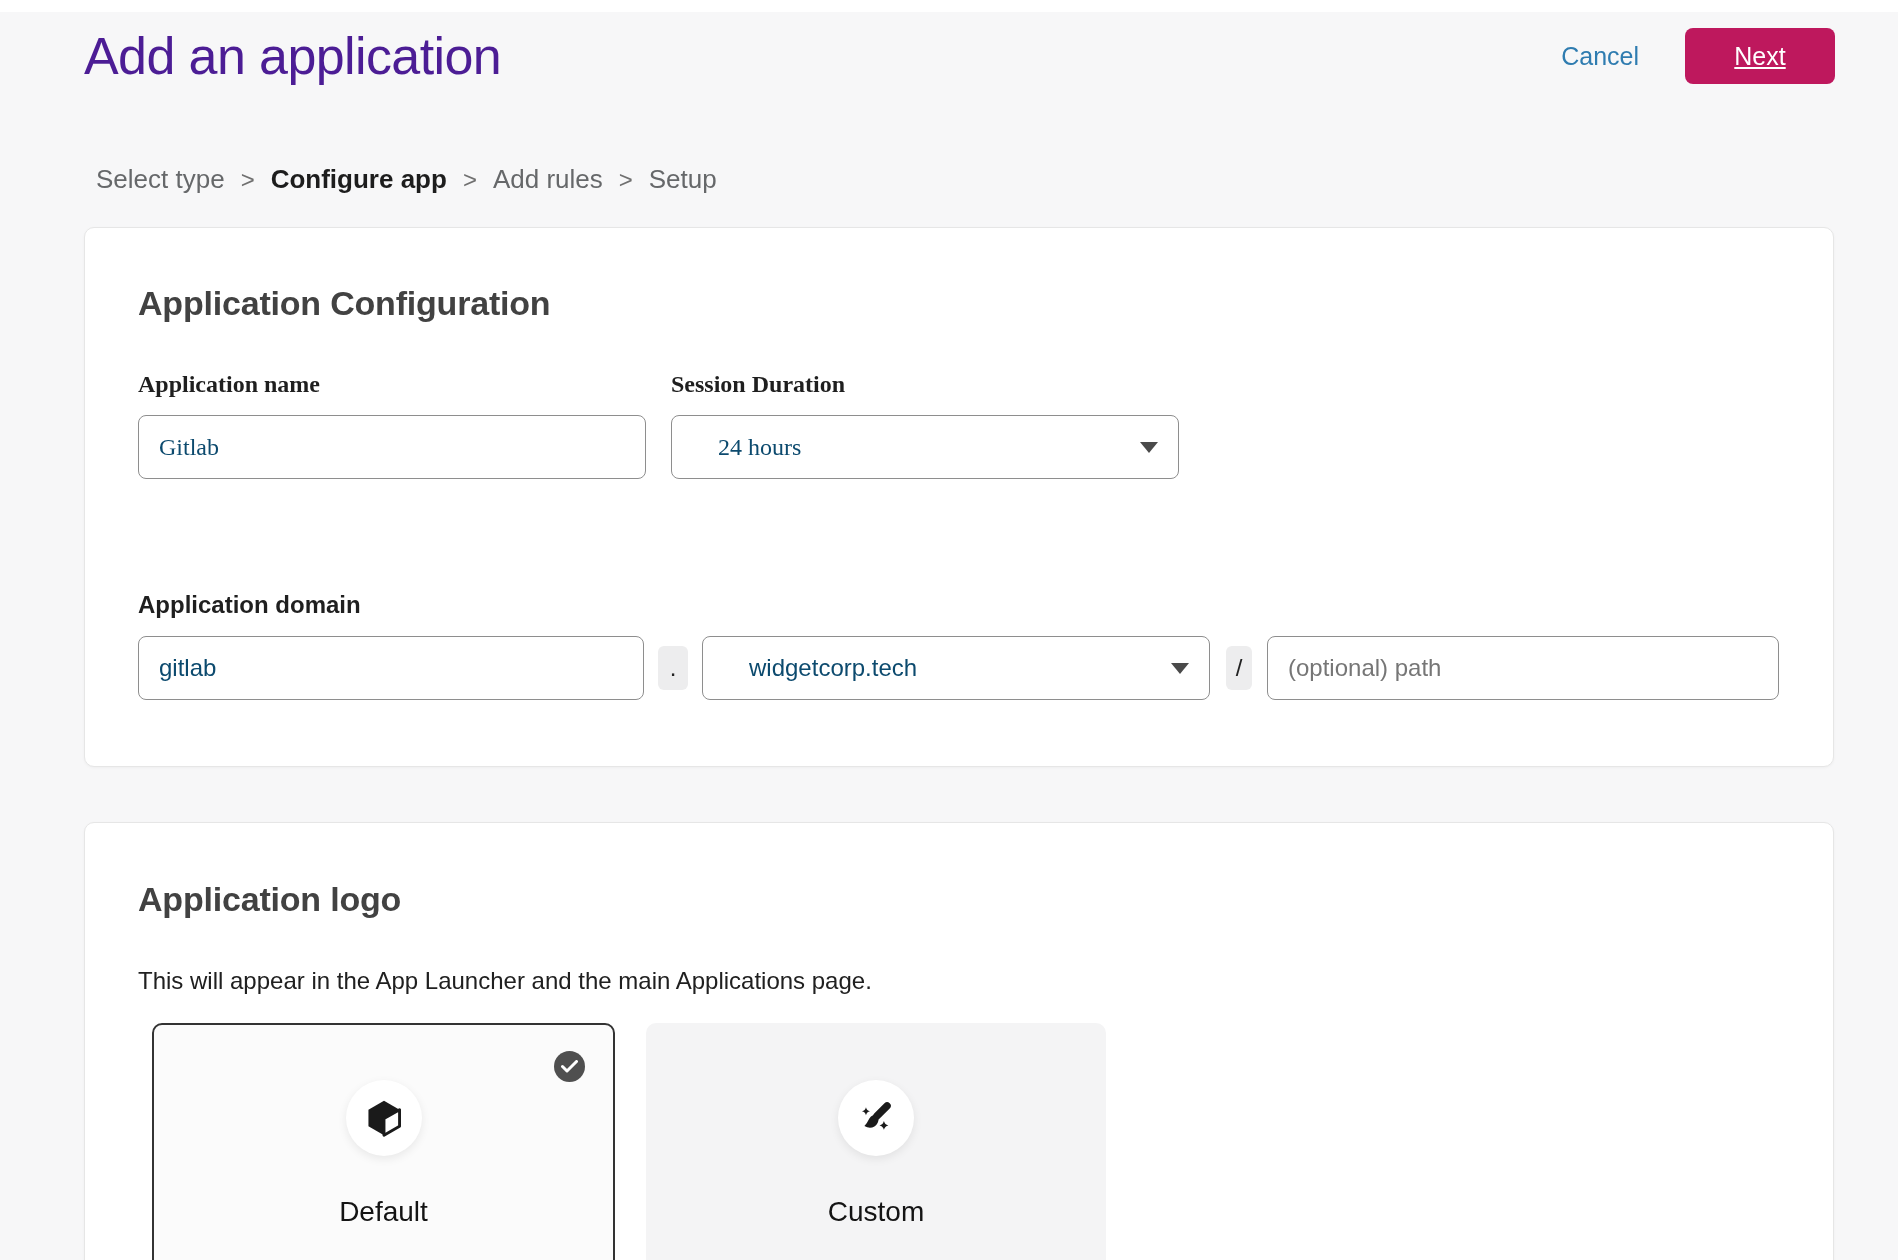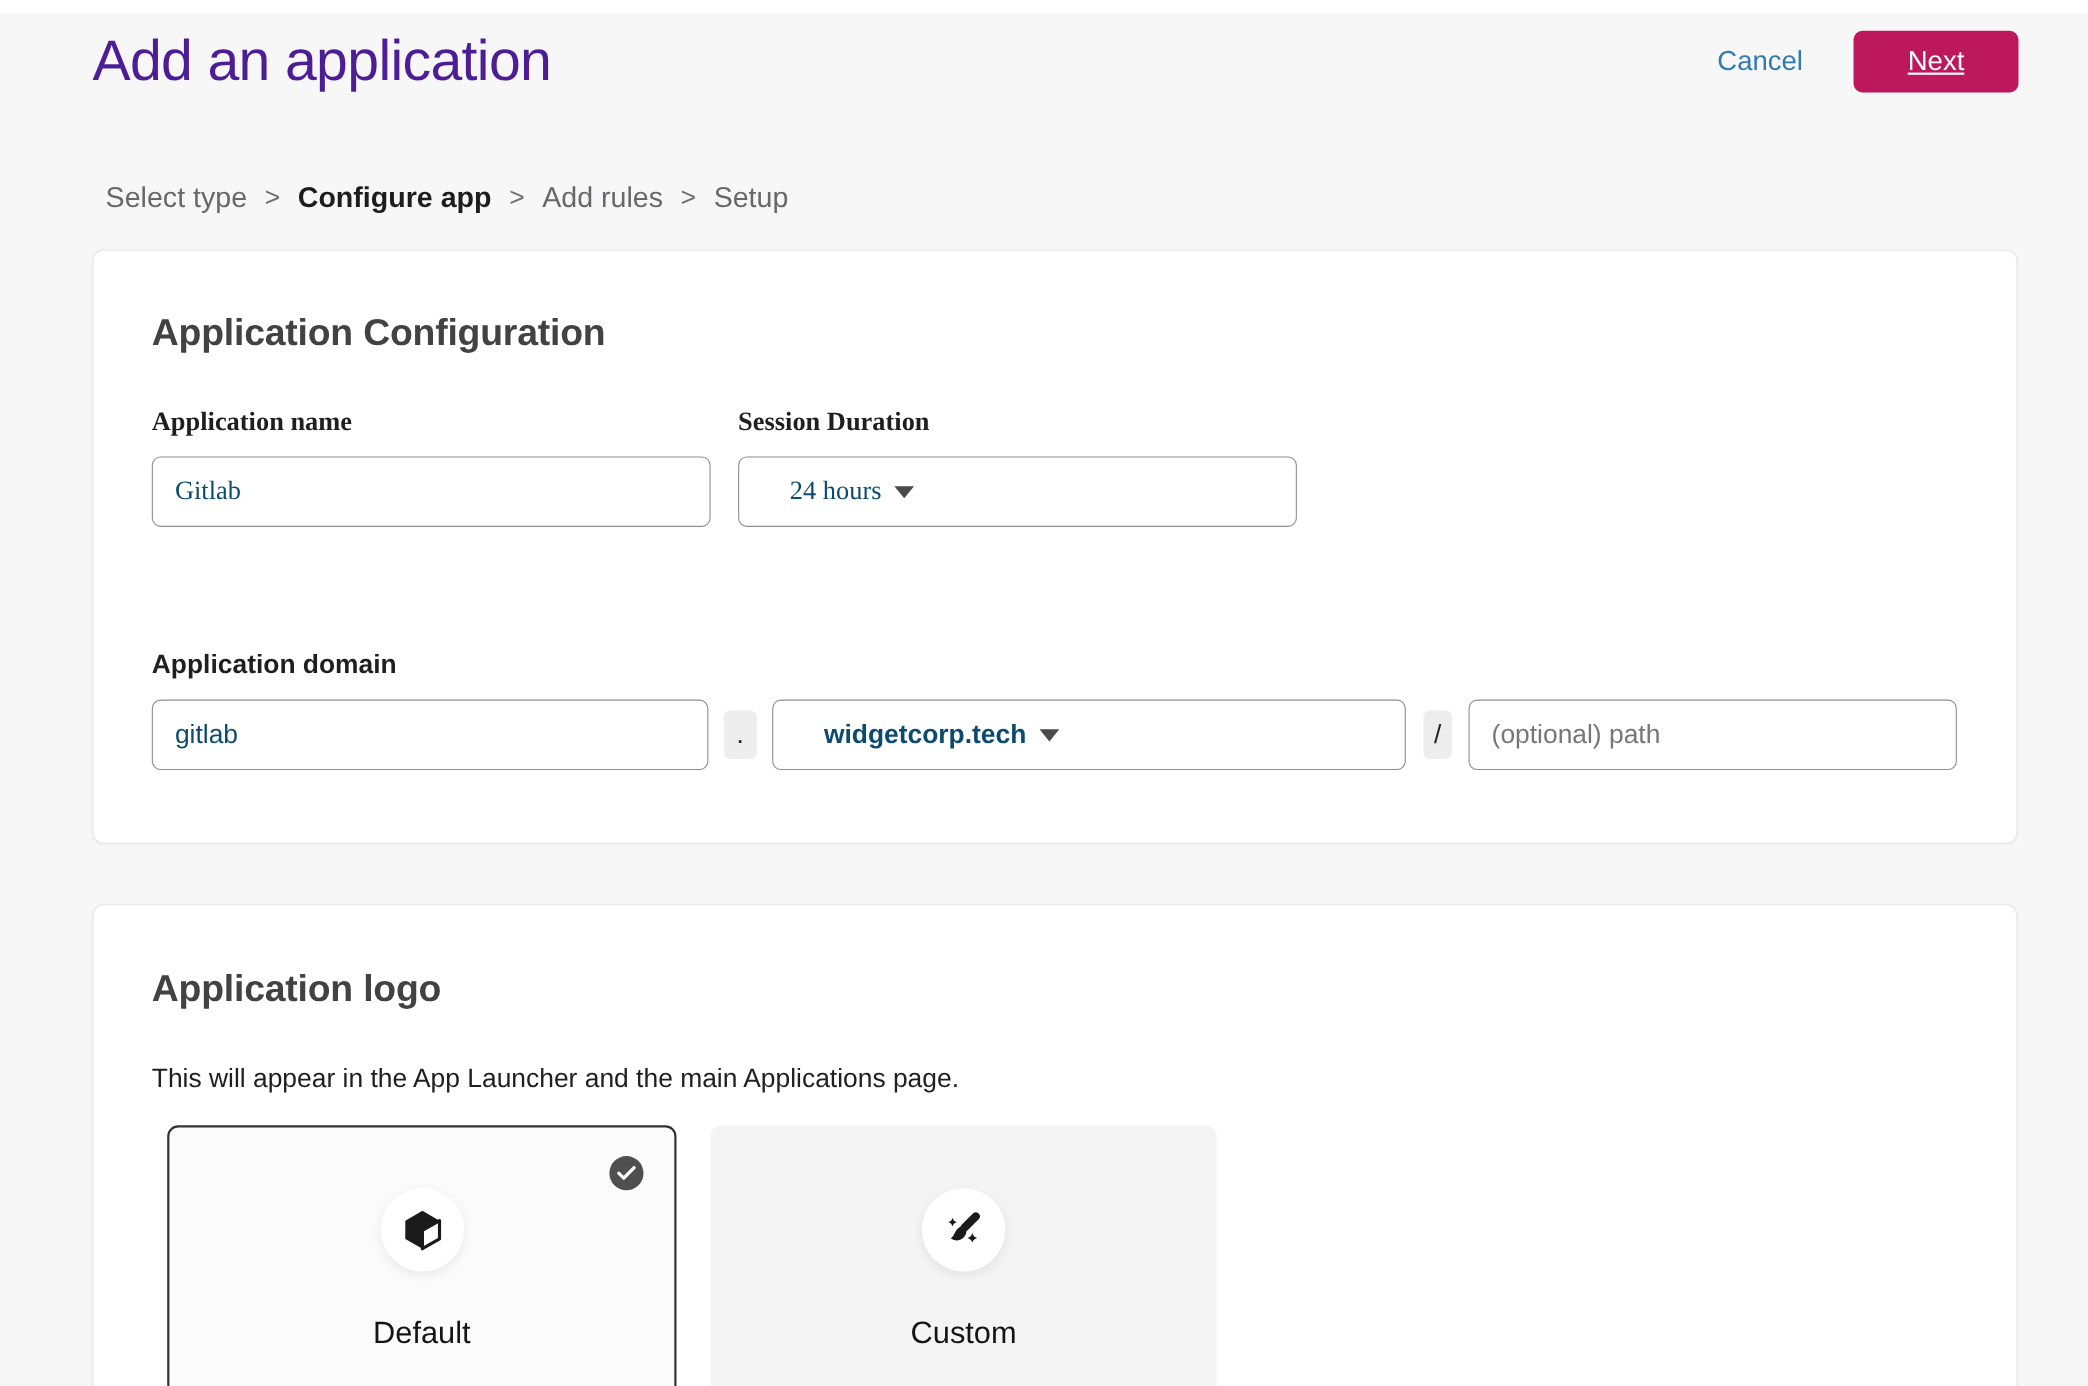--- a/index.html
+++ b/index.html
@@ -48,37 +48,37 @@
   .field { width:508px; }
   .field-label { font-size:24px; font-weight:700; color:#1f1f1f; margin-bottom:17px; }
   .field-label.domain { margin-top:112px; }
   .text-input, .select-box {
     height:64px; width:100%; border:1px solid #8e8e8e; border-radius:8px;
     background:#ffffff; font-size:24px; color:#0c4a6e; padding:0 20px;
     font-family:inherit;
   }
   .text-input { outline:none; }
   .select-box {
-    display:flex; align-items:center; cursor:pointer;padding-left:46px;
+    display:flex; align-items:center; justify-content:space-between; cursor:pointer;padding-left:46px;
   }
   .chevron-down {
     width:0; height:0; margin-left:12px;
     border-left:9px solid transparent; border-right:9px solid transparent;
     border-top:11px solid #4a4a4a;
   }
   .domain-row { display:flex; align-items:center; }
   .domain-sub { width:506px; }
   .sep-badge {
     background:#ededee; border-radius:6px; height:44px; flex:none;
     display:flex; align-items:center; justify-content:center;
     font-size:24px; color:#222222;
   }
   .sep-dot   { width:30px; margin:0 14px; }
   .sep-slash { width:26px; margin:0 15px 0 16px; }
-  .domain-select { width:576px; flex:none;font-weight:bold; }
+  .domain-select { width:508px; flex:none; }
   .path-input { flex:1; }
   .path-input::placeholder { color:#767676; opacity:1; }
 
   
   .logo-desc { margin-top:48px; font-size:24px; color:#202020; }
   .tiles { display:flex; gap:31px; margin-top:28px; margin-left:14px; }
   .tile {
     height:380px; border-radius:10px; position:relative; cursor:pointer;
     display:flex; flex-direction:column; align-items:center;
   }

